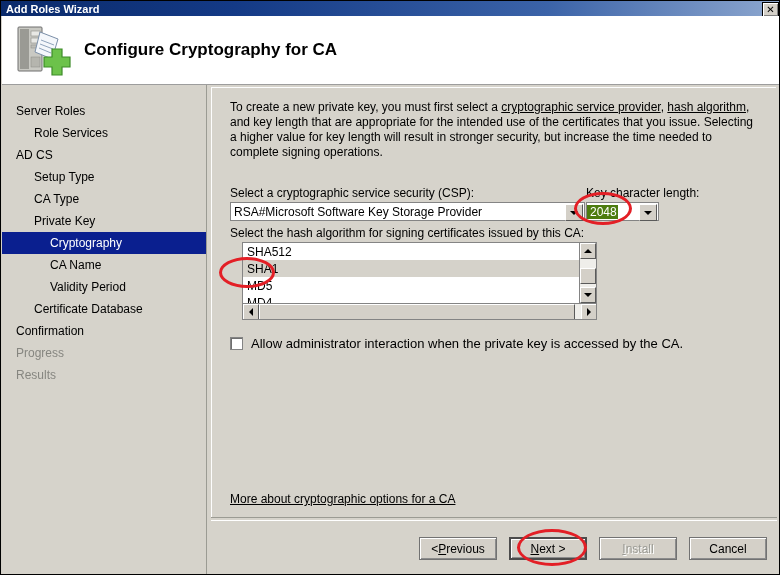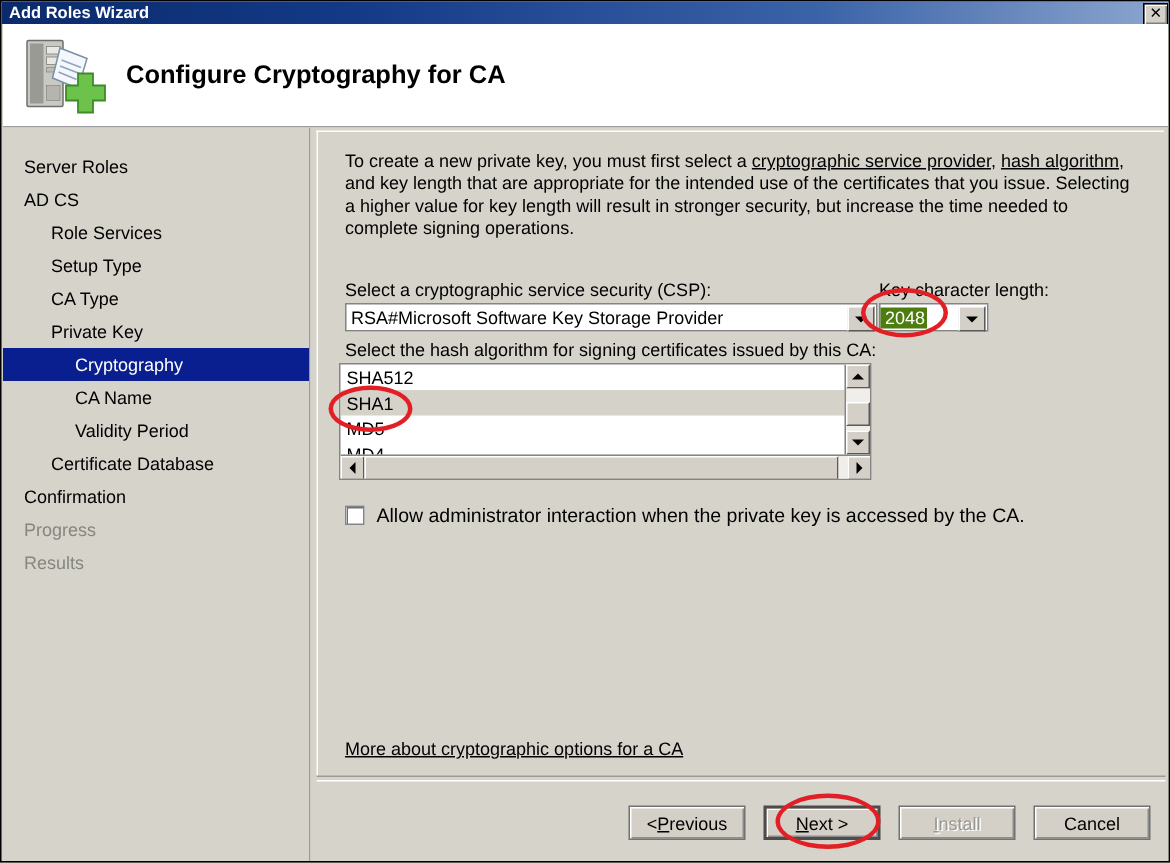--- a/index.html
+++ b/index.html
@@ -82,21 +82,21 @@
     background:#d4d0c8;border:1px solid #fff;border-right-color:#5a5a5a;border-bottom-color:#5a5a5a;
     display:flex;align-items:center;justify-content:center;cursor:pointer;
   }
   .tri-d{width:0;height:0;border-left:4px solid transparent;border-right:4px solid transparent;border-top:4px solid #000;}
   .tri-u{width:0;height:0;border-left:4px solid transparent;border-right:4px solid transparent;border-bottom:4px solid #000;}
   .tri-l{width:0;height:0;border-top:4px solid transparent;border-bottom:4px solid transparent;border-right:4px solid #000;}
   .tri-r{width:0;height:0;border-top:4px solid transparent;border-bottom:4px solid transparent;border-left:4px solid #000;}
   .selval{background:#4d7c0f;color:#fff !important;padding:0 1px;}
   
   #listbox{
-    position:absolute;left:14px;top:154px;width:355px;height:78px;
+    position:absolute;left:30px;top:154px;width:355px;height:78px;
     background:#fff;border:1px solid #848484;box-sizing:border-box;overflow:hidden;
   }
   .litem{height:17px;font-size:12px;color:#000;display:flex;align-items:center;padding-left:4px;cursor:default;}
   .litem.sel{background:#d5d2ca;}
   .vscroll{
     position:absolute;right:0px;top:0px;width:17px;height:60px;background:#eceae4;
     border-left:1px solid #848484;box-sizing:border-box;
   }
   .sbtn{
     width:16px;height:16px;background:#d4d0c8;
@@ -174,25 +174,25 @@
     </div>
     <div class="htitle">Configure Cryptography for CA</div>
   </div>
 
   <div id="sidebar">
     <div class="edge"></div>
     <div class="navlist" id="navlist">
         <div class="nav lvl0">
           <span>Server Roles</span>
         </div>
+        <div class="nav lvl1">
+          <span>Role Services</span>
+        </div>
         <div class="nav lvl0">
           <span>AD CS</span>
-        </div>
-        <div class="nav lvl1">
-          <span>Role Services</span>
         </div>
         <div class="nav lvl1">
           <span>Setup Type</span>
         </div>
         <div class="nav lvl1">
           <span>CA Type</span>
         </div>
         <div class="nav lvl1">
           <span>Private Key</span>
         </div>

